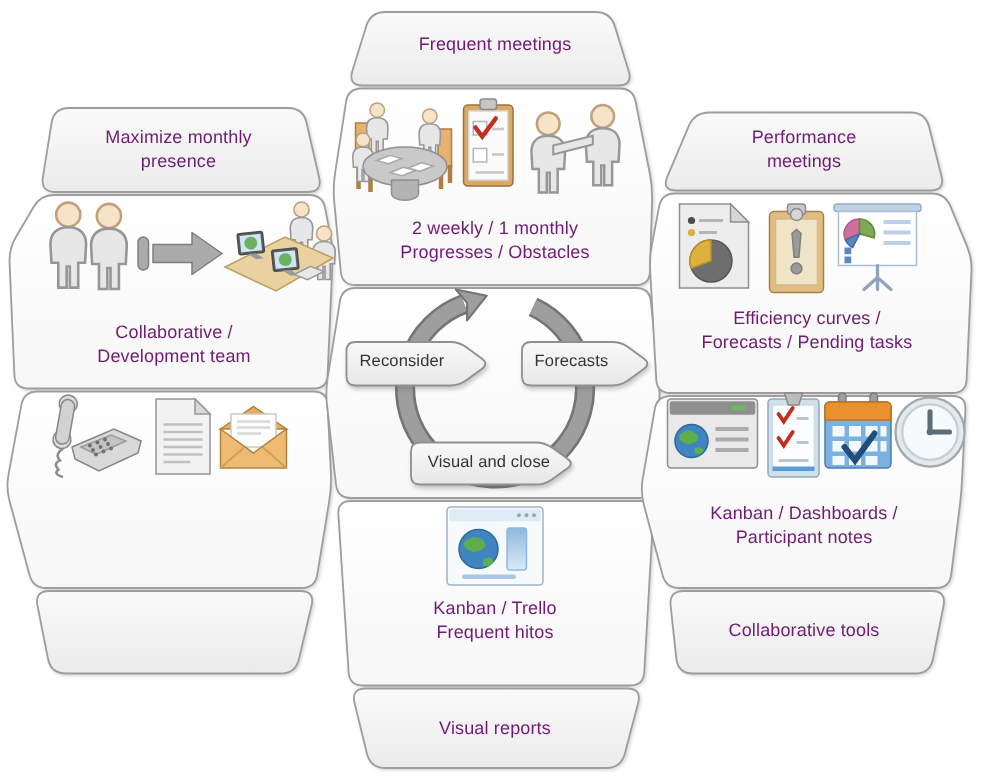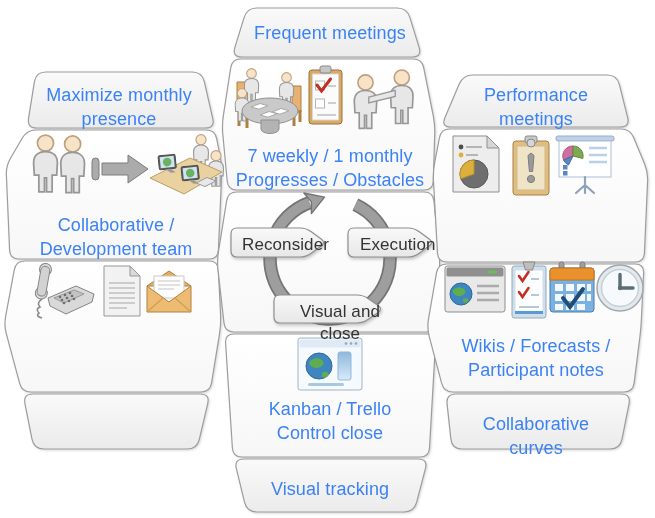--- a/index.html
+++ b/index.html
@@ -4,23 +4,23 @@
 <style>
   html,body{margin:0;padding:0;background:#ffffff;}
   .stage{position:relative;width:655px;height:518px;overflow:hidden;
          font-family:"Liberation Sans",sans-serif;background:#ffffff;}
   svg.layer{position:absolute;left:0;top:0;}
   .shape{stroke:#9d9d9d;stroke-width:1.2px;filter:drop-shadow(1px 1.5px 1px rgba(110,110,110,.28));}
   .hdr{fill:url(#gHdr);}
   .cnt{fill:url(#gCnt);}
   .pent{fill:url(#gPent);stroke:#8f8f8f;stroke-width:1.2px;
         filter:drop-shadow(1px 2px 1.5px rgba(100,100,100,.35));}
-  .lbl{position:absolute;text-align:center;white-space:pre-line;color:#3b82f6;
-       font-size:18px;line-height:1.32;letter-spacing:.1px;}
-  .lbl.small{font-size:17px;color:#333;margin-left:14px;}
+  .lbl{position:absolute;text-align:center;white-space:pre-line;color:#701a75;
+       font-size:12px;line-height:1.32;letter-spacing:.1px;}
+  .lbl.small{font-size:11px;color:#333;}
 </style>
 </head>
 <body>
 
 <div class="stage">
 
 <svg class="layer" width="655" height="518" viewBox="0 0 655 518">
   <defs>
     <linearGradient id="gHdr" x1="0" y1="0" x2="0" y2="1">
       <stop offset="0" stop-color="#fafafa"></stop>
@@ -261,27 +261,29 @@
     <rect x="40" y="14" width="13" height="28" rx="2" fill="url(#gCol)" stroke="#8fb8dc"></rect>
     <rect x="10" y="45" width="36" height="3" rx="1.5" fill="#a8c8e4"></rect>
   </g>
 </svg>
 
 <div class="lbl" style="left:240px;top:22px;width:180px">Frequent meetings</div>
 <div class="lbl" style="left:33px;top:84px;width:172px">Maximize monthly
 presence</div>
 <div class="lbl" style="left:450px;top:84px;width:172px">Performance
 meetings</div>
-<div class="lbl" style="left:232px;top:145px;width:196px">7 weekly / 1 monthly
+<div class="lbl" style="left:232px;top:145px;width:196px">2 weekly / 1 monthly
 Progresses / Obstacles</div>
+<div class="lbl" style="left:432px;top:205px;width:212px">Efficiency curves /
+Forecasts / Pending tasks</div>
 <div class="lbl" style="left:18px;top:214px;width:196px">Collaborative /
 Development team</div>
-<div class="lbl" style="left:434px;top:335px;width:204px">Wikis / Forecasts /
+<div class="lbl" style="left:434px;top:335px;width:204px">Kanban / Dashboards /
 Participant notes</div>
 <div class="lbl" style="left:240px;top:398px;width:180px">Kanban / Trello
-Control close</div>
-<div class="lbl" style="left:458px;top:413px;width:156px">Collaborative curves</div>
-<div class="lbl" style="left:252px;top:478px;width:156px">Visual tracking</div>
+Frequent hitos</div>
+<div class="lbl" style="left:458px;top:413px;width:156px">Collaborative tools</div>
+<div class="lbl" style="left:252px;top:478px;width:156px">Visual reports</div>
 <div class="lbl small" style="left:228px;top:234px;width:80px">Reconsider</div>
-<div class="lbl small" style="left:346px;top:234px;width:70px">Execution</div>
+<div class="lbl small" style="left:346px;top:234px;width:70px">Forecasts</div>
 <div class="lbl small" style="left:276px;top:301px;width:100px">Visual and close</div>
 
 </div>
 
 </body></html>

